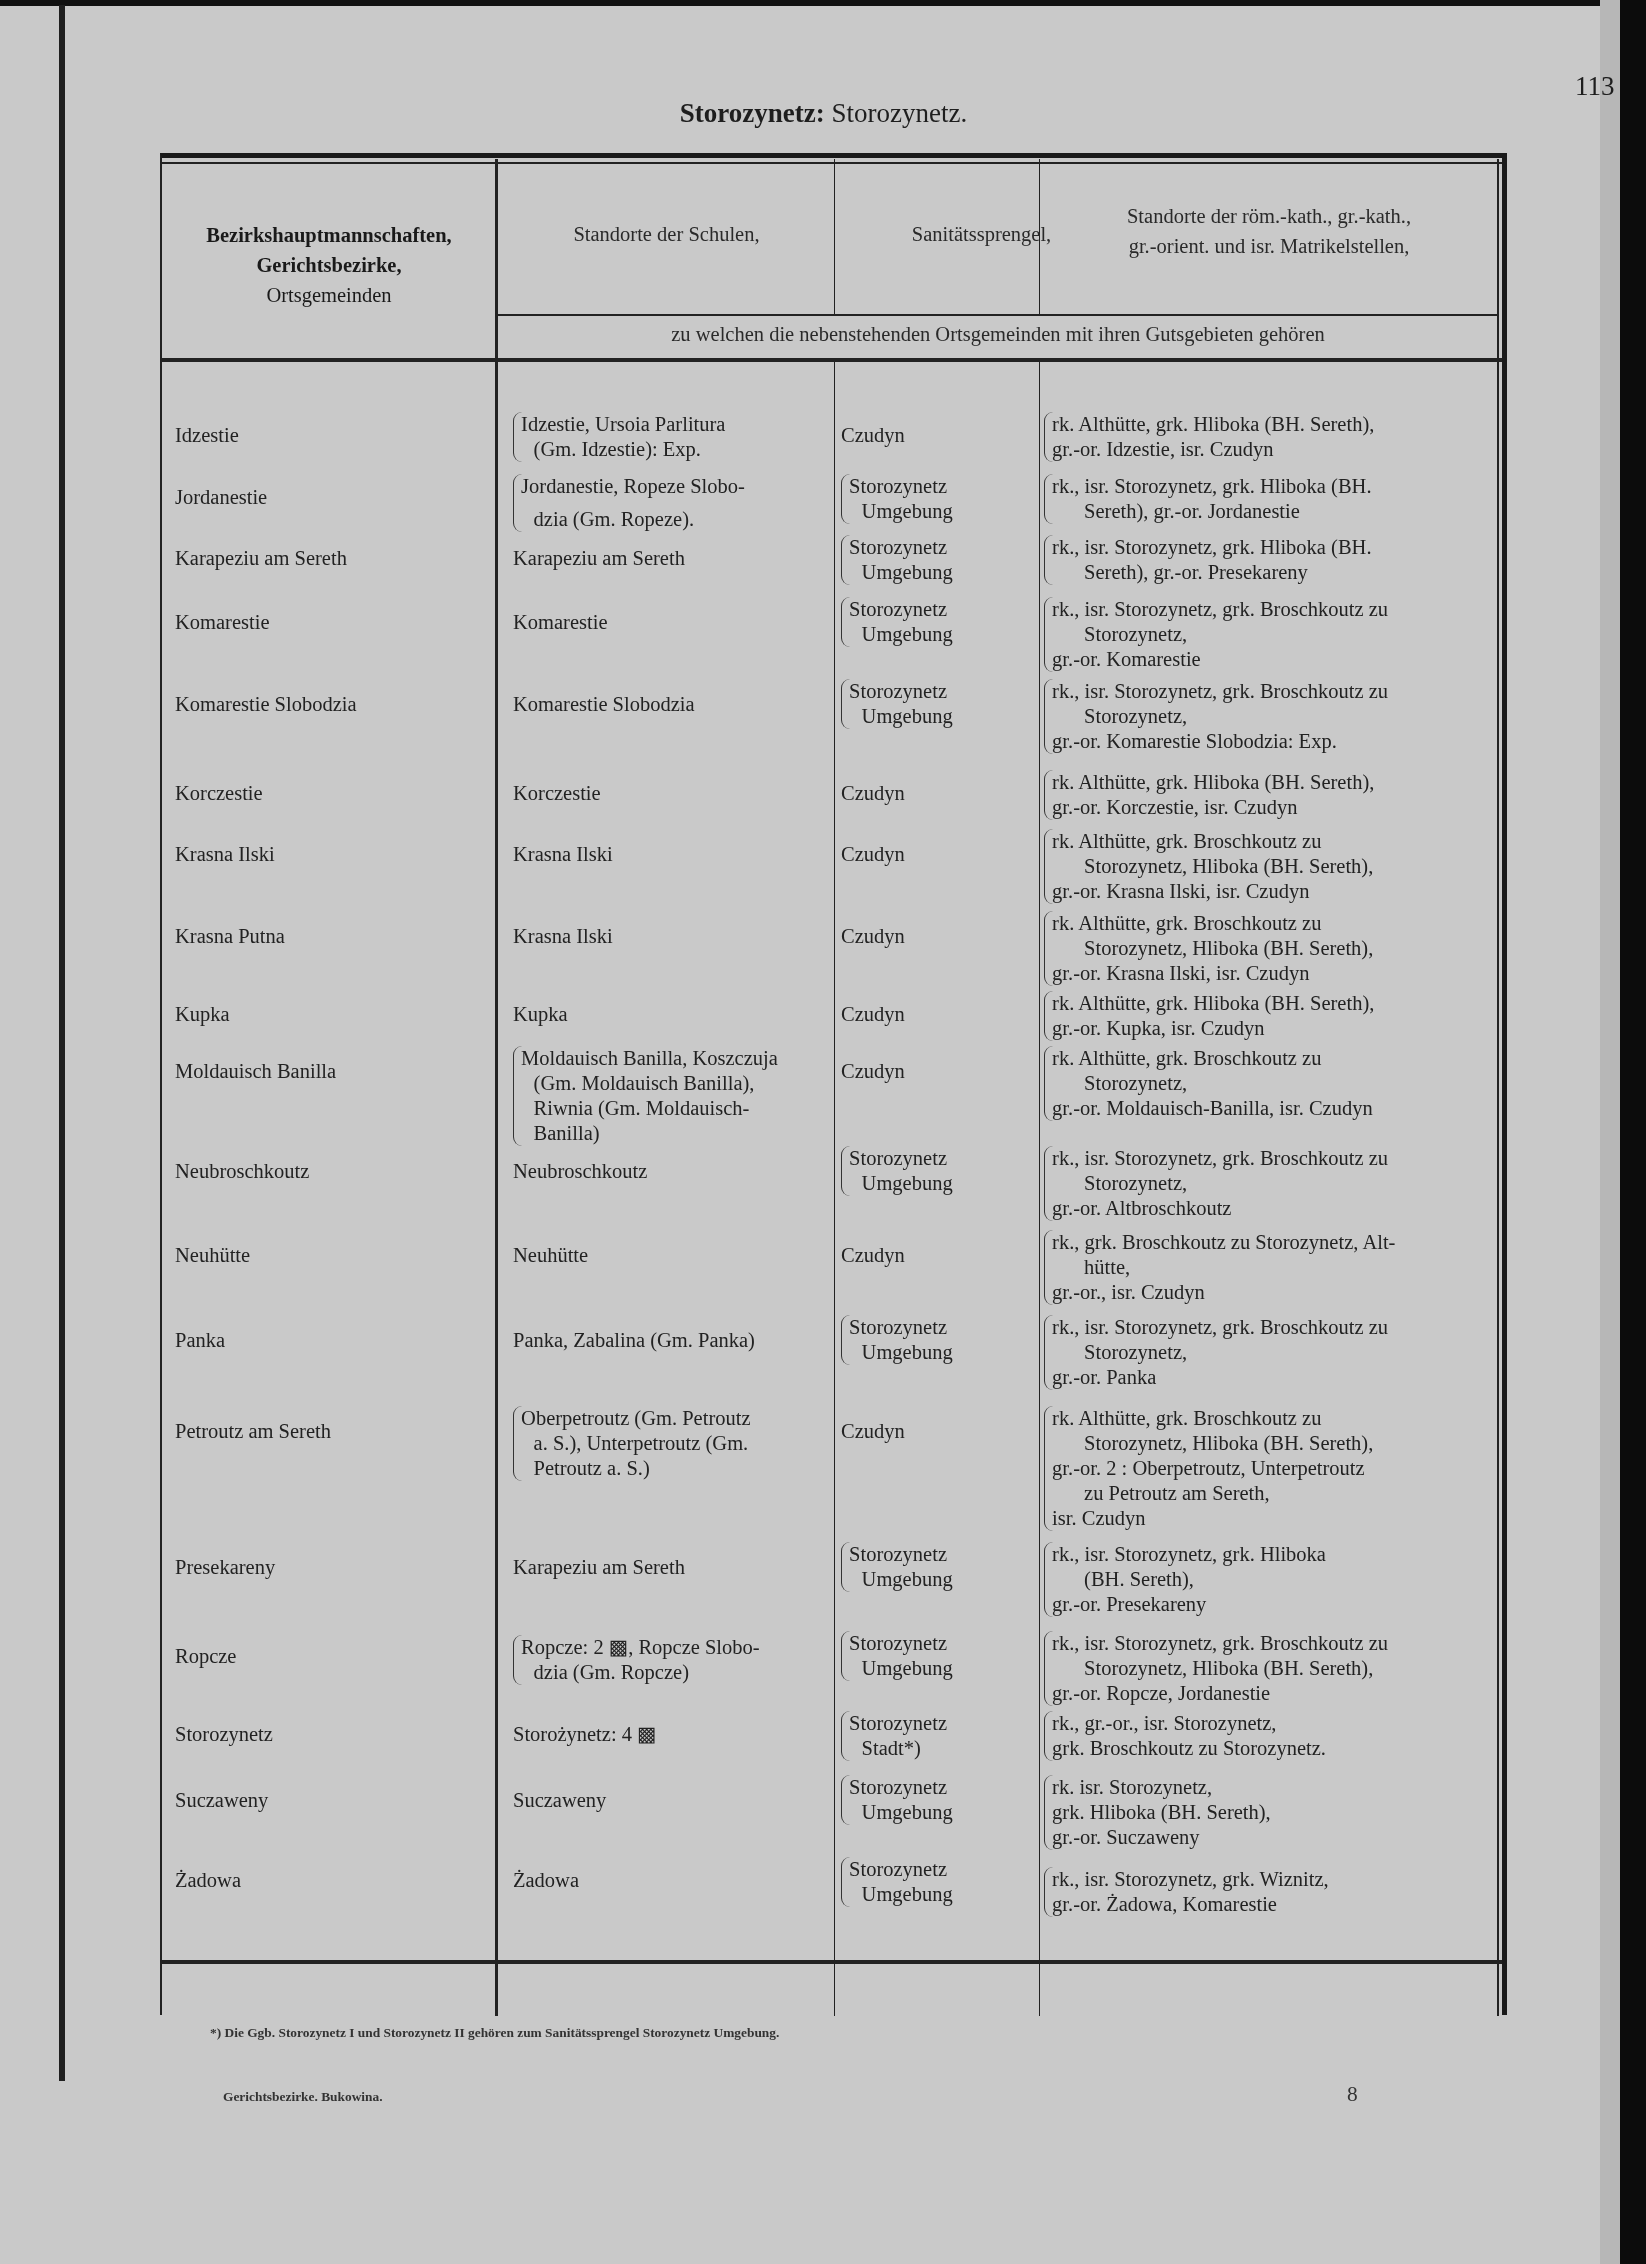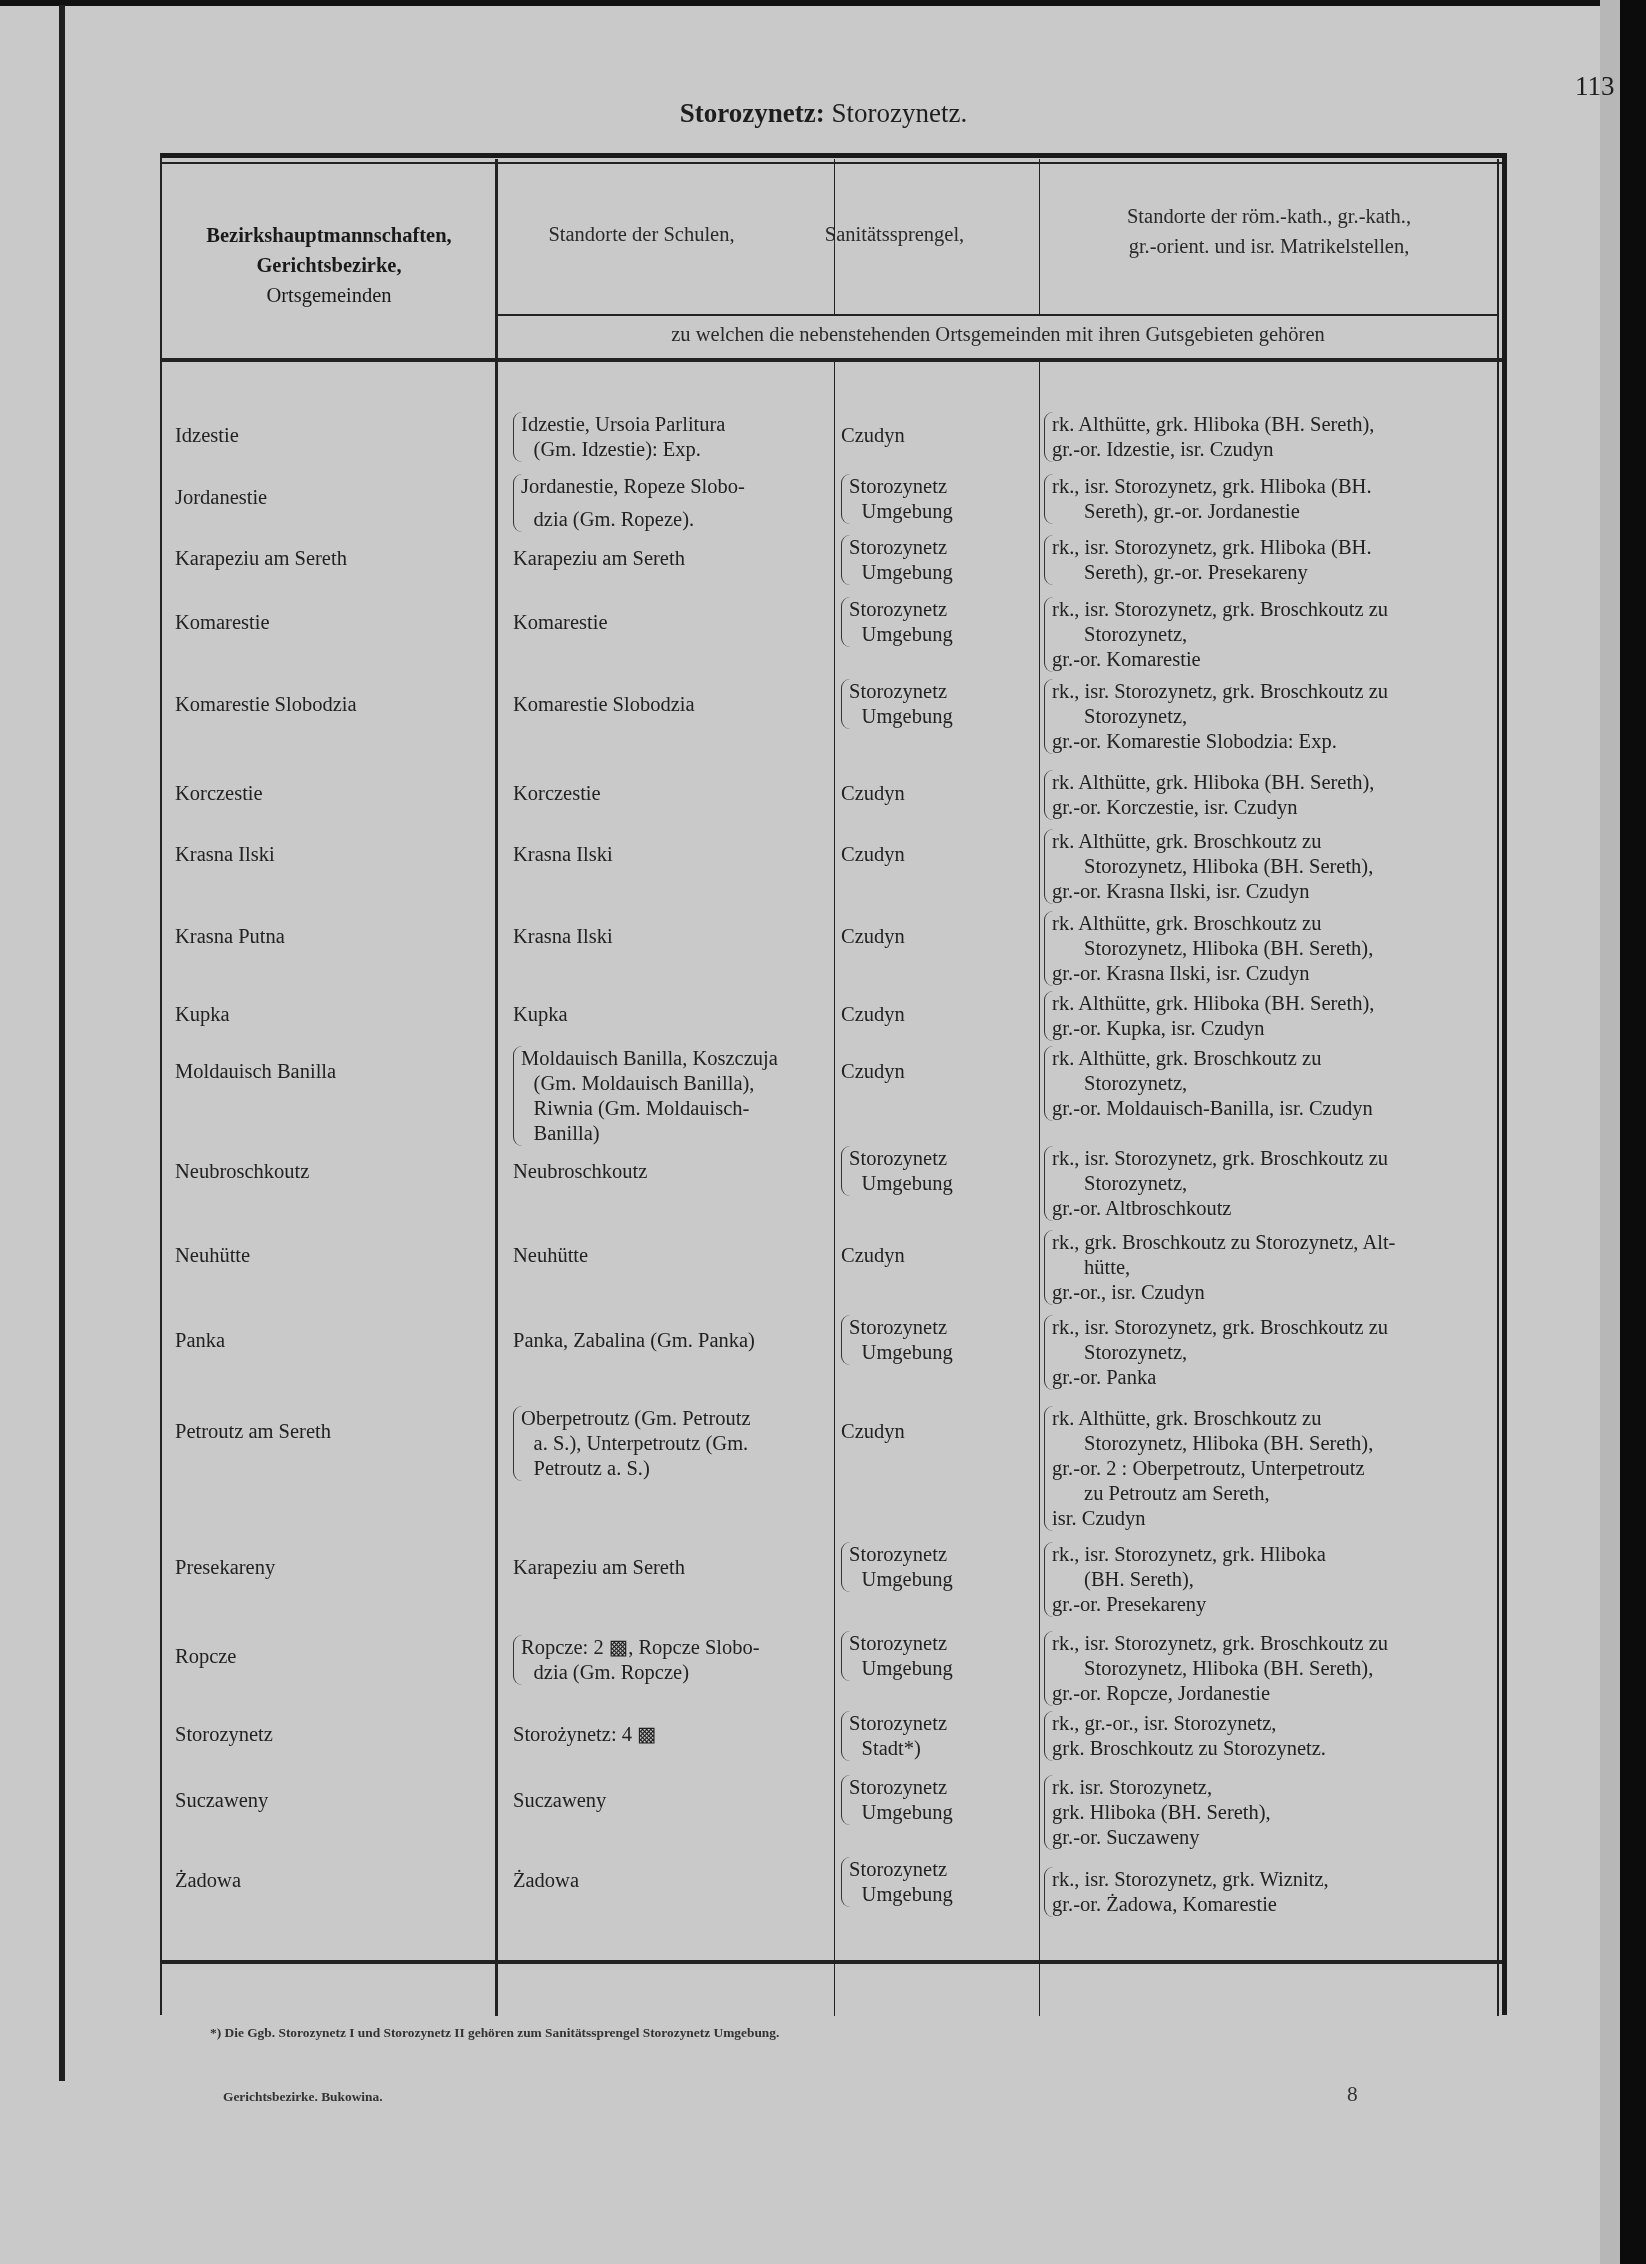--- a/index.html
+++ b/index.html
@@ -65,22 +65,22 @@
 <div class="hline" style="left:160px;top:162px;width:1342px;height:1.8px;"></div>
 <div class="hline" style="left:498px;top:314px;width:999px;height:1.8px;"></div>
 <div class="hline" style="left:160px;top:358px;width:1342px;height:3.6px;"></div>
 <div class="hline" style="left:160px;top:1960px;width:1342px;height:3.6px;"></div>
 
 <div class="hdr bold" style="left:164px;top:220px;width:330px;">
   <div>Bezirkshauptmannschaften,</div>
   <div>Gerichtsbezirke,</div>
   <div style="font-weight:normal;">Ortsgemeinden</div>
 </div>
-<div class="hdr" style="left:474px;top:219px;width:335px;">Standorte der Schulen,</div>
-<div class="hdr" style="left:793px;top:219px;width:203px;">Sanitätssprengel,</div>
+<div class="hdr" style="left:499px;top:219px;width:335px;">Standorte der Schulen,</div>
+<div class="hdr" style="left:880px;top:219px;width:203px;">Sanitätssprengel,</div>
 <div class="hdr" style="left:1041px;top:201px;width:456px;">
   <div>Standorte der röm.-kath., gr.-kath.,</div>
   <div>gr.-orient. und isr. Matrikelstellen,</div>
 </div>
 <div class="hdr" style="left:499px;top:319px;width:998px;">zu welchen die nebenstehenden Ortsgemeinden mit ihren Gutsgebieten gehören</div>
 
 <div id="rows">
     <div class="row" style="top: 412px;">
       <div class="cell c1" style="top: 10.7px;">Idzestie</div>
       <div class="cell c2 brace" style="top: 0px;">

